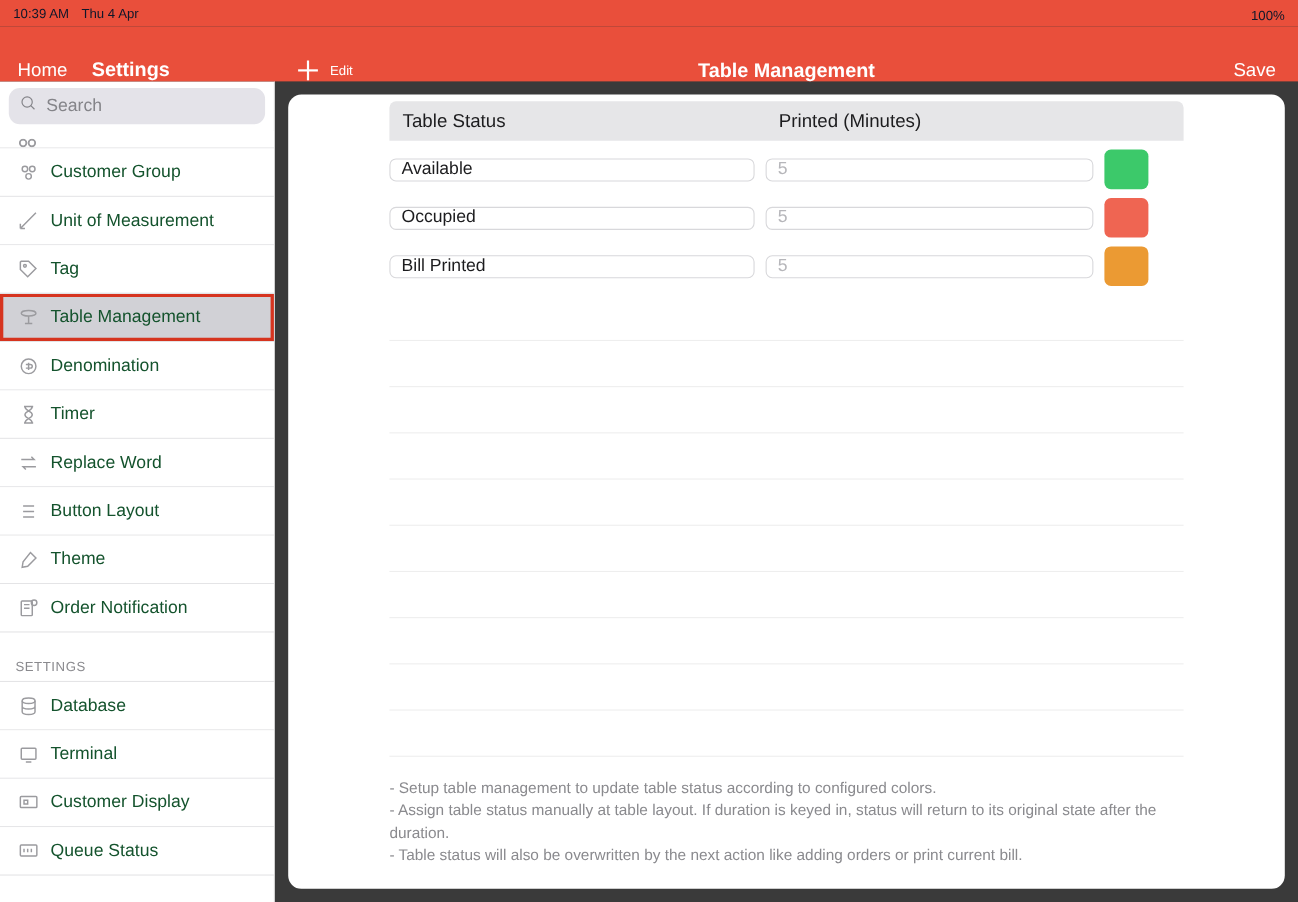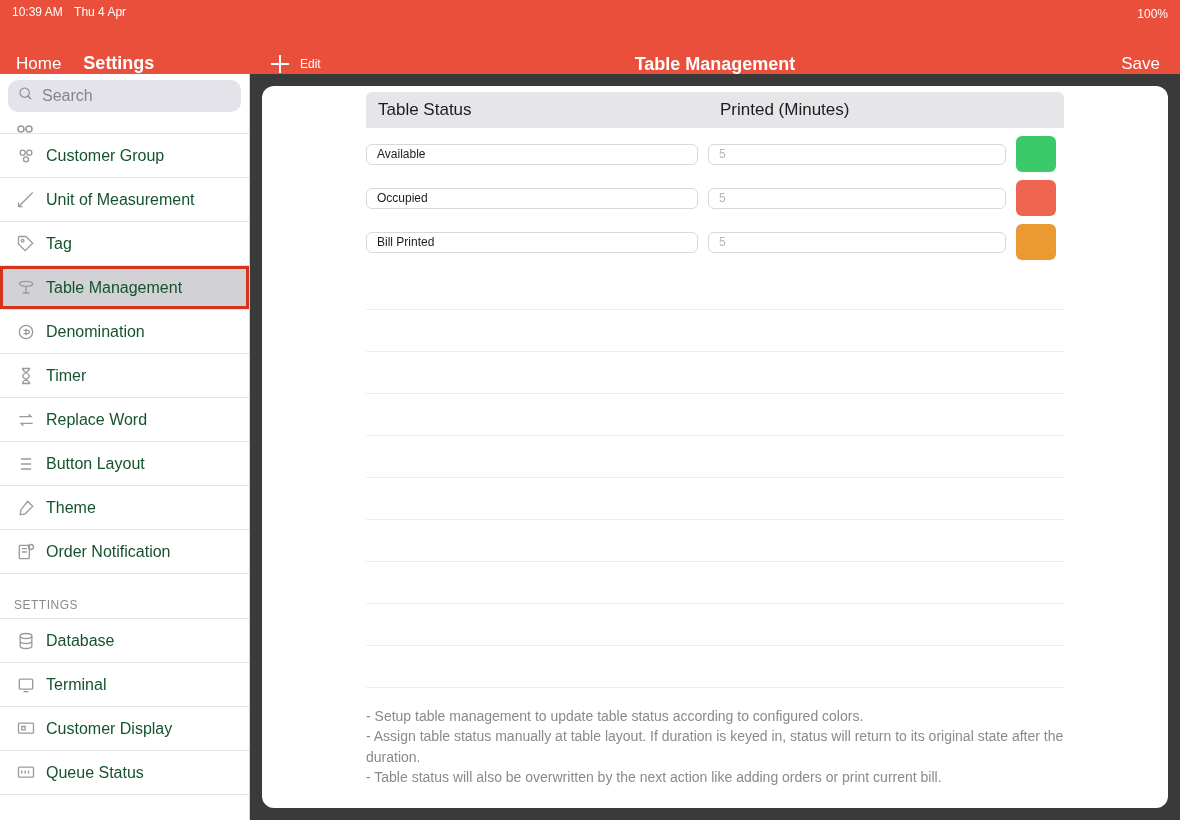--- a/index.html
+++ b/index.html
@@ -1,20 +1,20 @@
 <!DOCTYPE html>
 <html><head>
   <meta charset="utf-8">
   <style>
     * { box-sizing: border-box; margin: 0; padding: 0; }
     html, body { width: 1180px; height: 820px; overflow: hidden; font-family: -apple-system, "Helvetica Neue", Arial, sans-serif; }
     body { display: flex; flex-direction: column; background: #3a3a3a; }
 
     
-    .status-bar { height: 24px; background: #e94f3b; color: #ffffff; display: flex; align-items: center; padding: 0 12px; font-size: 12px; font-weight: 500; }
+    .status-bar { height: 24px; background: #e94f3b; color: #0f172a; display: flex; align-items: center; padding: 0 12px; font-size: 12px; font-weight: 500; }
     .status-left { display: flex; align-items: center; gap: 4px; }
     .status-right { margin-left: auto; display: flex; align-items: center; gap: 6px; flex-direction: column; }
 
     
     .app-header { height: 50px; background: #e94f3b; color: #fff; display: flex; align-items: flex-end; position: relative; }
     .header-left { width: 250px; display: flex; align-items: center; padding: 0 16px; gap: 22px; }
     .header-left .home { font-size: 17px; font-weight: 400; cursor: pointer; }
     .header-left .settings { font-size: 18px; font-weight: 600; cursor: pointer; }
     .header-main { flex: 1; display: flex; align-items: center; position: relative; padding: 0 20px; }
     .edit-group { display: flex; align-items: center; gap: 10px; cursor: pointer; }
@@ -39,29 +39,29 @@
     .list { flex: 1; overflow-y: auto; }
     .section-header { font-size: 12px; color: #8a8a8e; letter-spacing: 0.5px; padding: 24px 14px 6px; border-bottom: 1px solid #e4e4e6; }
     .row { display: flex; align-items: center; height: 44px; padding: 0 12px; border-bottom: 1px solid #e4e4e6; cursor: pointer; font-size: 16px; color: #14532d; background: #fff; }
     .row .icon-cell { width: 28px; display: flex; align-items: center; justify-content: center; margin-right: 6px; color: #9b9b9f; }
     .row.peek { height: 16px; padding: 0 12px; border-bottom: 1px solid #e4e4e6; display:flex; align-items:flex-end;}
     .row.selected { background: #d1d1d6; box-shadow: inset 0 0 0 3px #d6341f; }
 
     
     .content { flex: 1; background: #3a3a3a; padding: 12px 12px 12px 12px; min-height:0; }
     .panel { background: #fff; border-radius: 12px; width: 100%; height: 100%; padding: 0 0; display: flex; flex-direction: column; overflow: hidden; }
-    .panel-inner { flex:1; overflow-y:auto; padding: 0 16px; }
+    .panel-inner { flex:1; overflow-y:auto; padding: 0 4px; }
 
     .table-area { padding: 0 88px 0 88px; }
     .thead { display: flex; background: #e6e6e8; border-radius: 6px 6px 0 0; margin-top: 6px; }
     .th { padding: 8px 12px; font-size: 17px; font-weight: 500; color: #1c1c1e; }
     .th.status { flex: 0 0 342px; }
     .th.dur { flex: 0 0 300px; }
     .trow { display: flex; align-items: center; gap: 10px; margin-top: 8px; }
-    .cell-input { height: 21px; border: 1px solid #d8d8db; border-radius: 6px; padding: 0 10px; font-size: 12px; color: #1c1c1e; background:#fff; }
+    .cell-input { height: 21px; border: 1px solid #d8d8db; border-radius: 6px; padding: 0 10px; font-size: 16px; color: #1c1c1e; background:#fff; }
     .cell-input.status { flex: 0 0 332px; }
     .cell-input.dur { flex: 0 0 298px; color:#b6b6ba; }
     .cell-input.dur::placeholder{ color:#b6b6ba;}
     .color-swatch { width: 40px; height: 36px; border-radius: 6px; }
 
     .ghost-rows { margin-top: 8px; }
     .ghost { height: 42px; border-bottom: 1px solid #eeeeee; }
 
     .help { padding: 18px 88px 20px; font-size: 14px; color: #8a8a8e; line-height: 1.45; }
 

